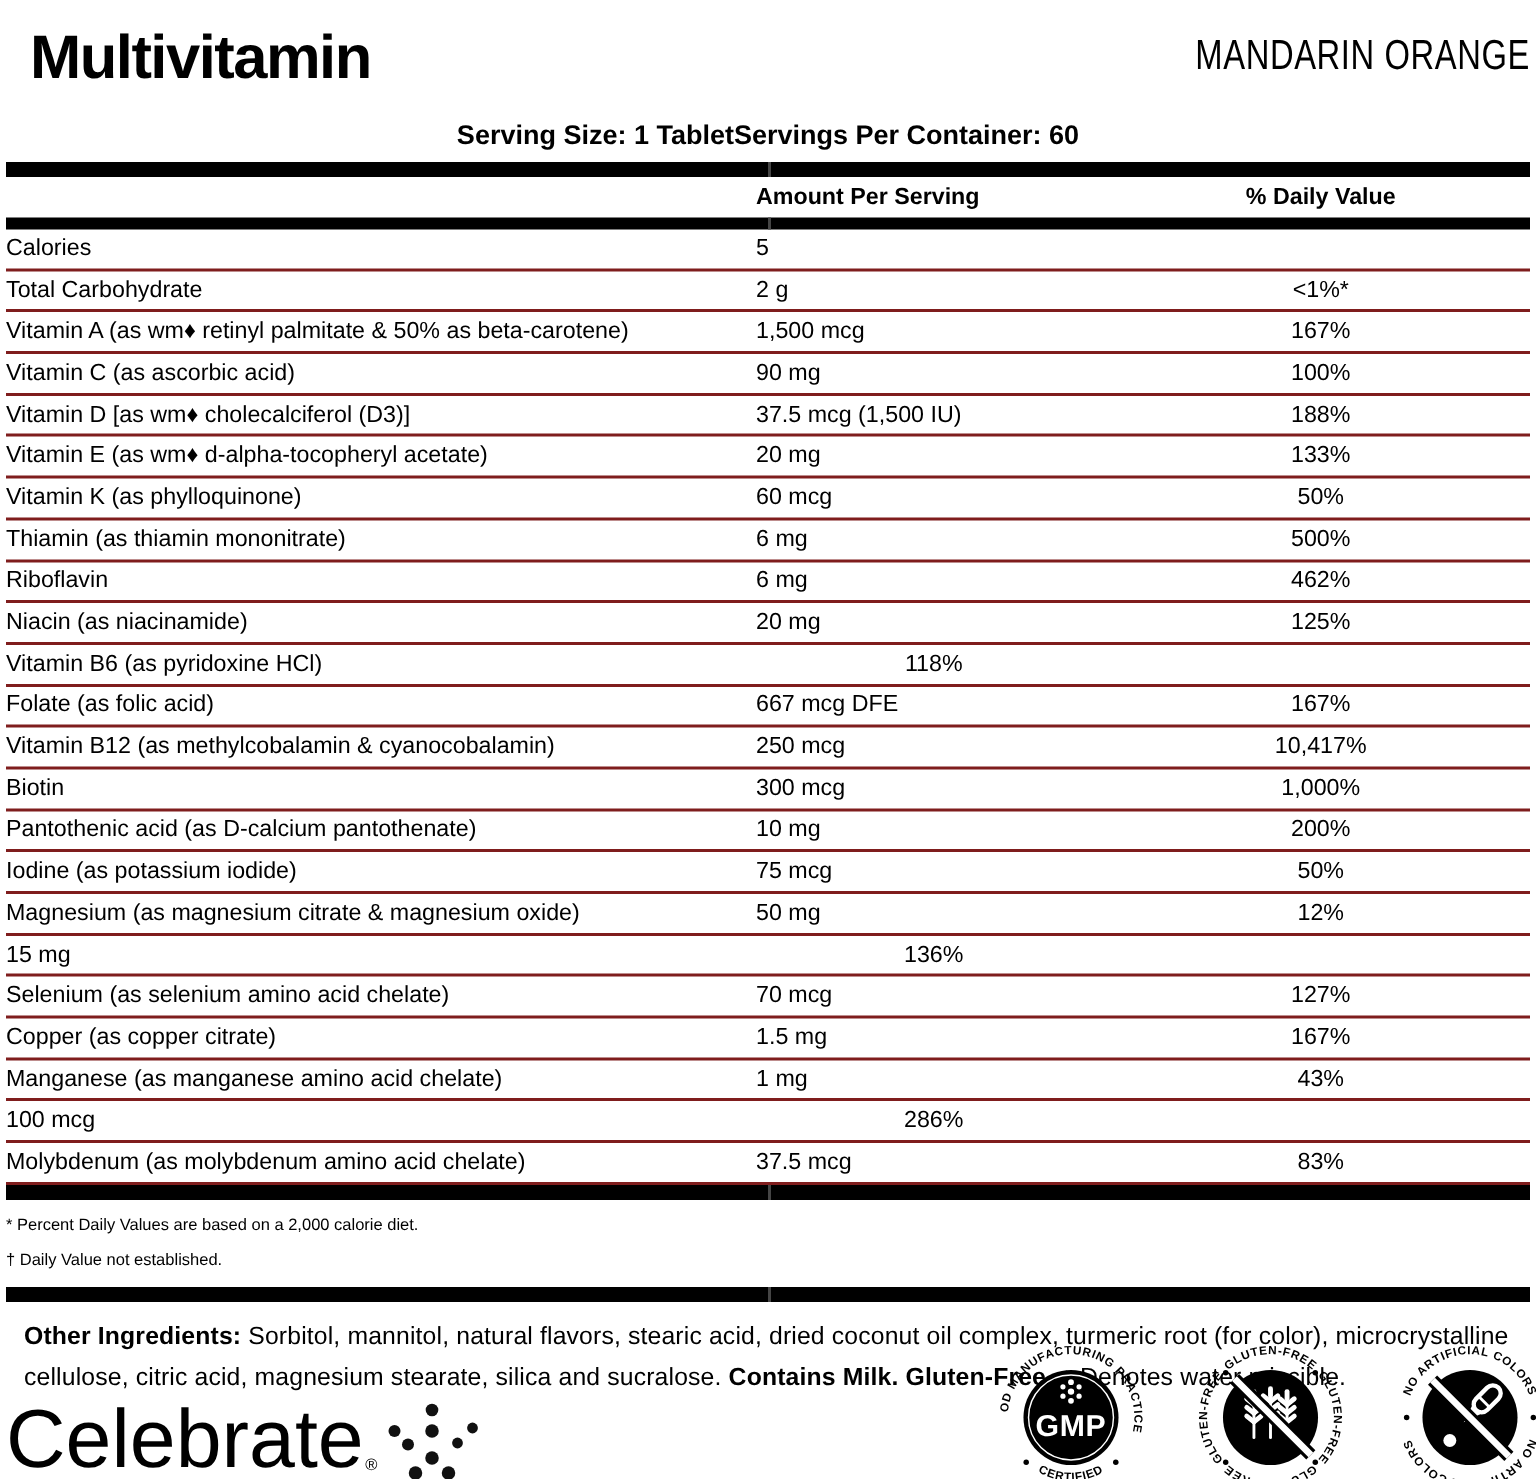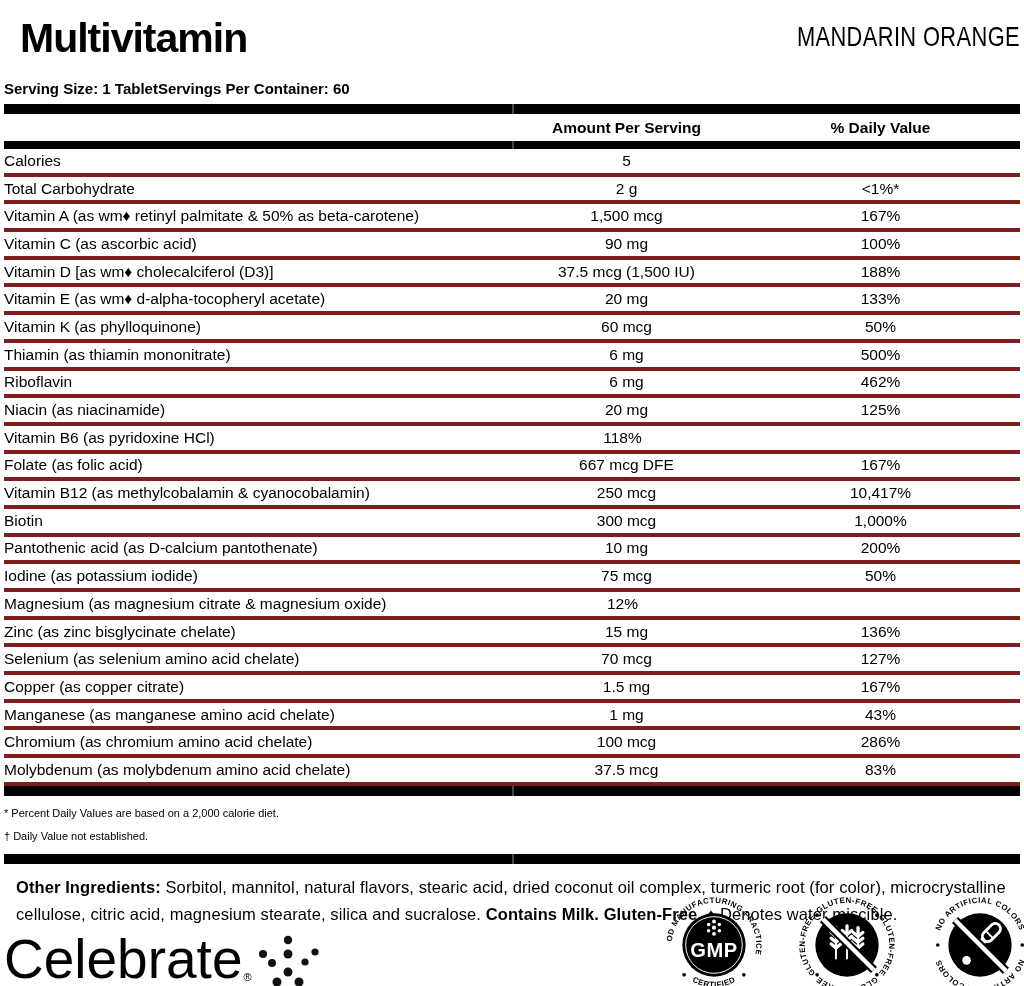--- a/index.html
+++ b/index.html
@@ -9,32 +9,32 @@
     font-family:"Liberation Sans", sans-serif;
   }
   .label{padding:0 4px}
 
   
   .header-row{position:relative;height:56px}
   .title{font-size:41px;font-weight:800;letter-spacing:-1px;margin:16px;line-height:1.12}
   .flavor{position:absolute;right:0;top:5px;font-size:28px;font-weight:500;white-space:nowrap}
   .flavor .squeeze{display:inline-block;transform:scaleX(.78);transform-origin:right center;letter-spacing:.5px}
 
-  .serving-row{display:flex;justify-content:flex-start;font-weight:bold;font-size:15px;margin:8px 0 7px}
+  .serving-row{display:flex;justify-content:center;font-weight:bold;font-size:18px;margin:8px 0 7px}
 
   
   .bar{height:10px;background:#000;position:relative}
   .bar::after{content:"";position:absolute;left:508px;top:0;bottom:0;width:2px;background:#454545}
   .bar-mid{height:8px}
 
   
   .col-headers,.row{display:grid;grid-template-columns:500px 245px 1fr;align-items:center}
   .col-headers{font-weight:bold;font-size:15.5px;padding:5px 0 4px}
-  .row{font-size:15.5px;height:27.7px;border-bottom:4px solid #7f1d1d;box-sizing:border-box}
-  .c-amt{text-align:center}
+  .row{font-size:15.5px;height:27.7px;border-bottom:2px solid #7f1d1d;box-sizing:border-box}
+  .c-amt{text-align:left}
   .c-dv{text-align:center;padding-right:8px}
 
   .footnotes{font-size:11px;line-height:23px;padding:6px 0}
 
   .ingredients{font-size:16.5px;line-height:27px;margin:10px 12px 0;letter-spacing:.1px}
   .ingredients .b{font-weight:bold}
 
   
   .bottom{position:absolute;left:0;right:0;bottom:0;height:108px}
   .brand{position:absolute;left:4px;bottom:1px;display:flex;align-items:flex-end}
@@ -165,25 +165,25 @@
   </div>
 
   <div class="row">
     <span class="c-name">Iodine (as potassium iodide)</span>
     <span class="c-amt">75 mcg</span>
     <span class="c-dv">50%</span>
   </div>
 
   <div class="row">
     <span class="c-name">Magnesium (as magnesium citrate &amp; magnesium oxide)</span>
+    <span class="c-amt">50 mg</span>
     <span class="c-dv">12%</span>
   </div>
 
   <div class="row">
-    <span class="c-name">Zinc (as zinc bisglycinate chelate)</span>
     <span class="c-amt">15 mg</span>
     <span class="c-dv">136%</span>
   </div>
 
   <div class="row">
     <span class="c-name">Selenium (as selenium amino acid chelate)</span>
     <span class="c-amt">70 mcg</span>
     <span class="c-dv">127%</span>
   </div>
 
@@ -193,21 +193,20 @@
     <span class="c-dv">167%</span>
   </div>
 
   <div class="row">
     <span class="c-name">Manganese (as manganese amino acid chelate)</span>
     <span class="c-amt">1 mg</span>
     <span class="c-dv">43%</span>
   </div>
 
   <div class="row">
-    <span class="c-name">Chromium (as chromium amino acid chelate)</span>
     <span class="c-amt">100 mcg</span>
     <span class="c-dv">286%</span>
   </div>
 
   <div class="row">
     <span class="c-name">Molybdenum (as molybdenum amino acid chelate)</span>
     <span class="c-amt">37.5 mcg</span>
     <span class="c-dv">83%</span>
   </div>
 </div>

